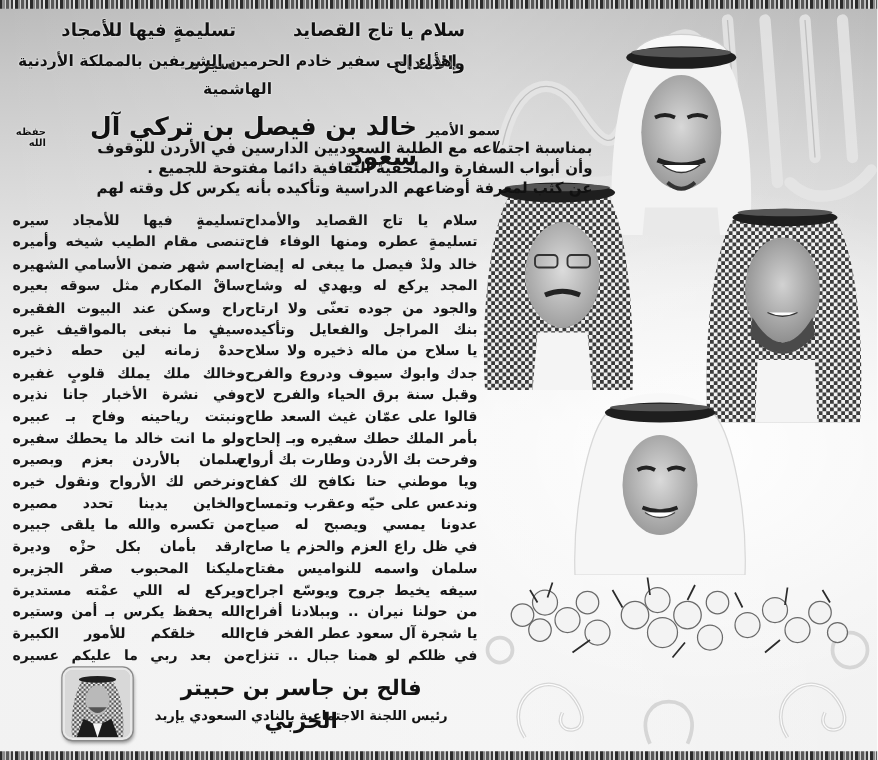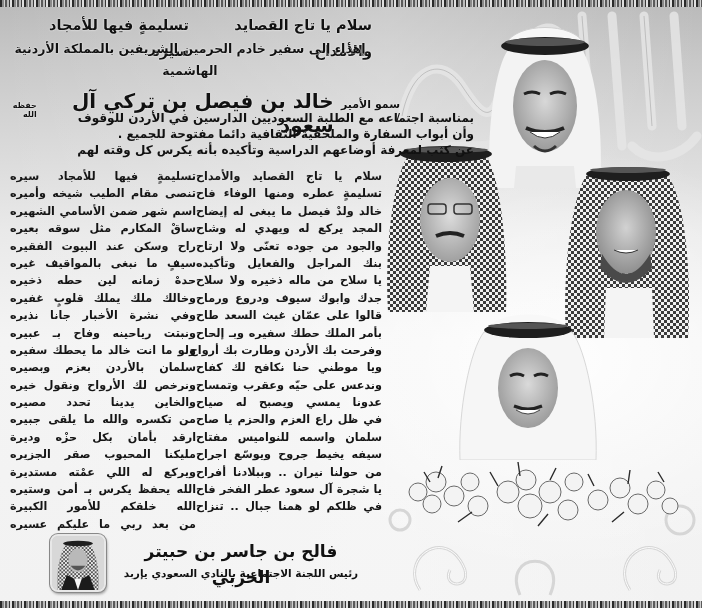--- a/index.html
+++ b/index.html
@@ -268,21 +268,22 @@
   </div>
 
   <div class="poem poem-col-right">
     <div class="verse">سلام يا تاج القصايد والأمداح</div>
     <div class="verse">تسليمةٍ عطره ومنها الوفاء فاح</div>
     <div class="verse">خالد ولدْ فيصل ما يبغى له إيضاح</div>
     <div class="verse">المجد يركع له ويهدي له وشاح</div>
     <div class="verse">والجود من جوده تعنّى ولا ارتاح</div>
     <div class="verse">بنك المراجل والفعايل وتأكيده</div>
     <div class="verse">يا سلاح من ماله ذخيره ولا سلاح</div>
-    <div class="verse">جدك وابوك سيوف ودروع ورماح</div>
+    <div class="verse">جدك وابوك سيوف ودروع والفرح</div>
+    <div class="verse">وقبل سنة برق الحياء والفرح لاح</div>
     <div class="verse">قالوا على عمّان غيث السعد طاح</div>
     <div class="verse">بأمر الملك حطك سفيره وبـ إلحاح</div>
     <div class="verse">وفرحت بك الأردن وطارت بك أرواح</div>
     <div class="verse">ويا موطني حنا نكافح لك كفاح</div>
     <div class="verse">وندعس على حيّه وعقرب وتمساح</div>
     <div class="verse">عدونا يمسي ويصبح له صياح</div>
     <div class="verse">في ظل راع العزم والحزم يا صاح</div>
     <div class="verse">سلمان واسمه للنواميس مفتاح</div>
     <div class="verse">سيفه يخيط جروح ويوسّع اجراح</div>
     <div class="verse">من حولنا نيران .. وببلادنا أفراح</div>

